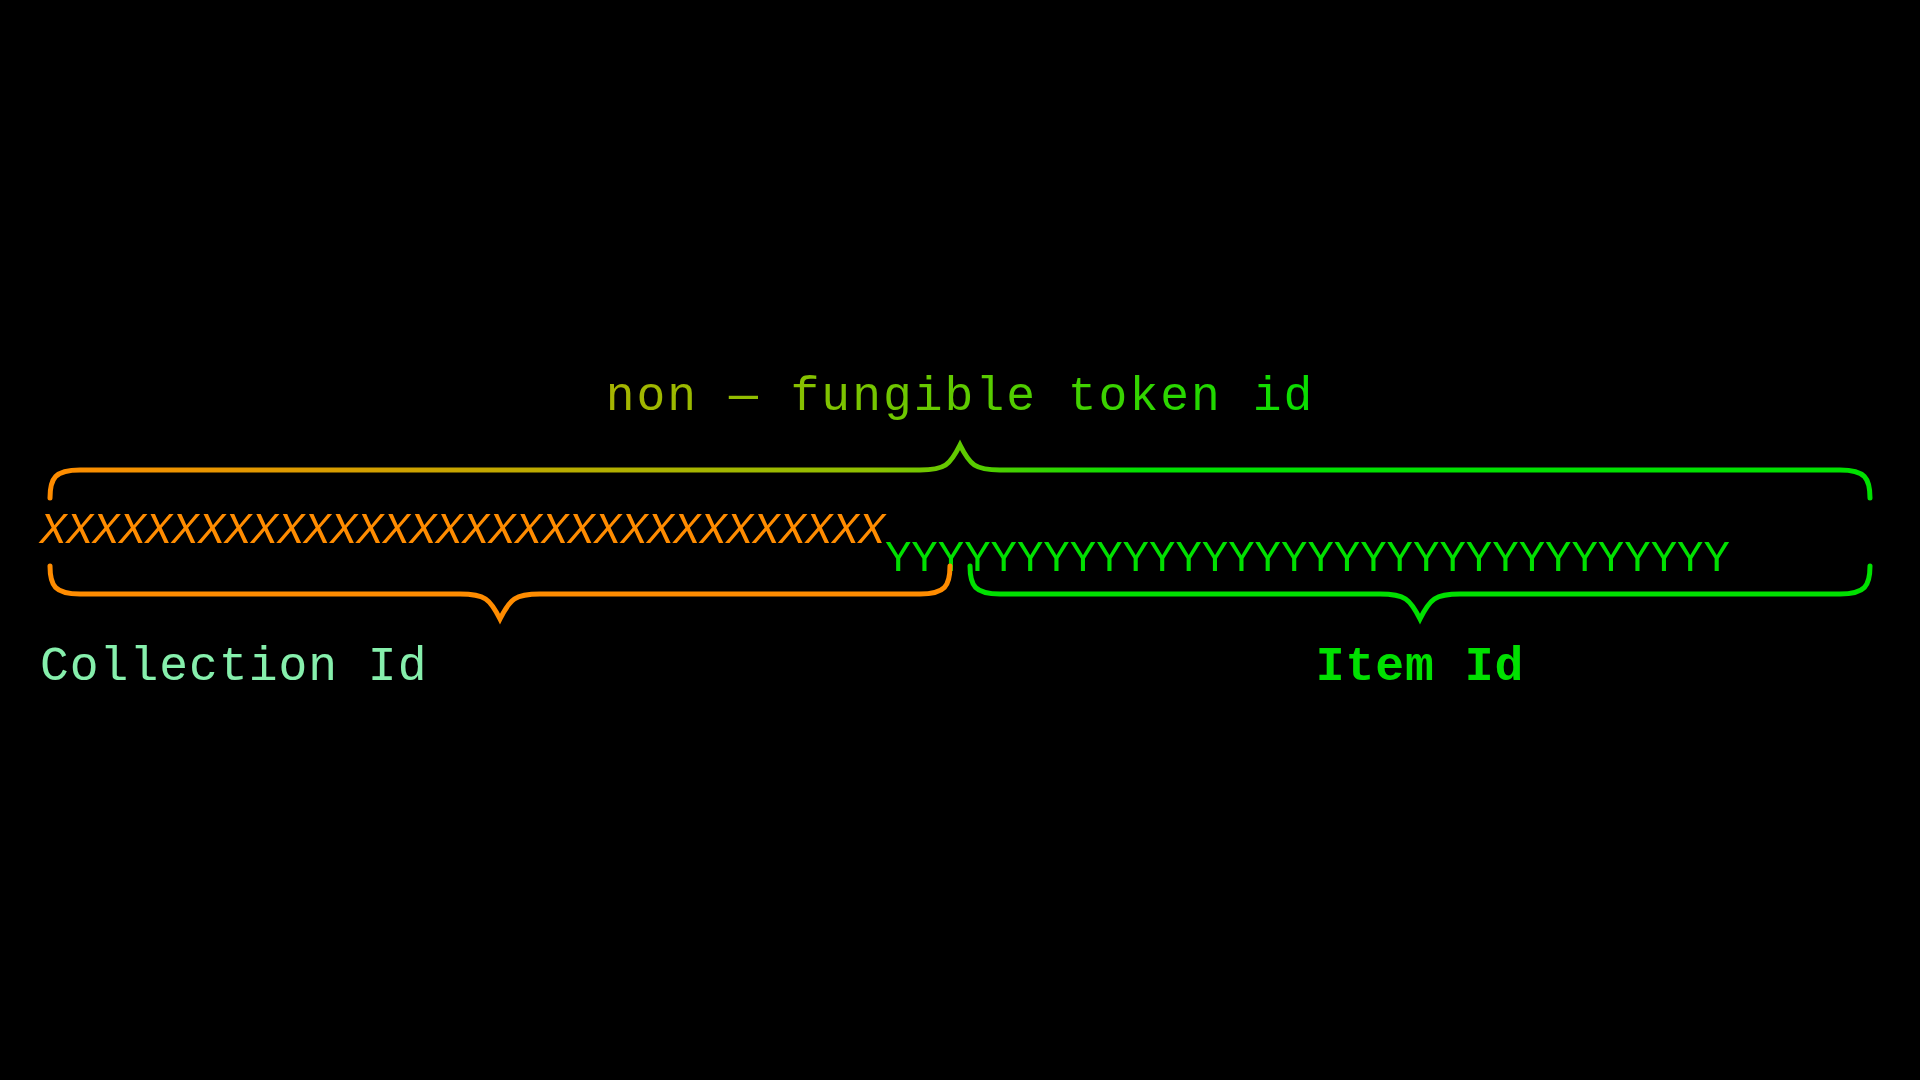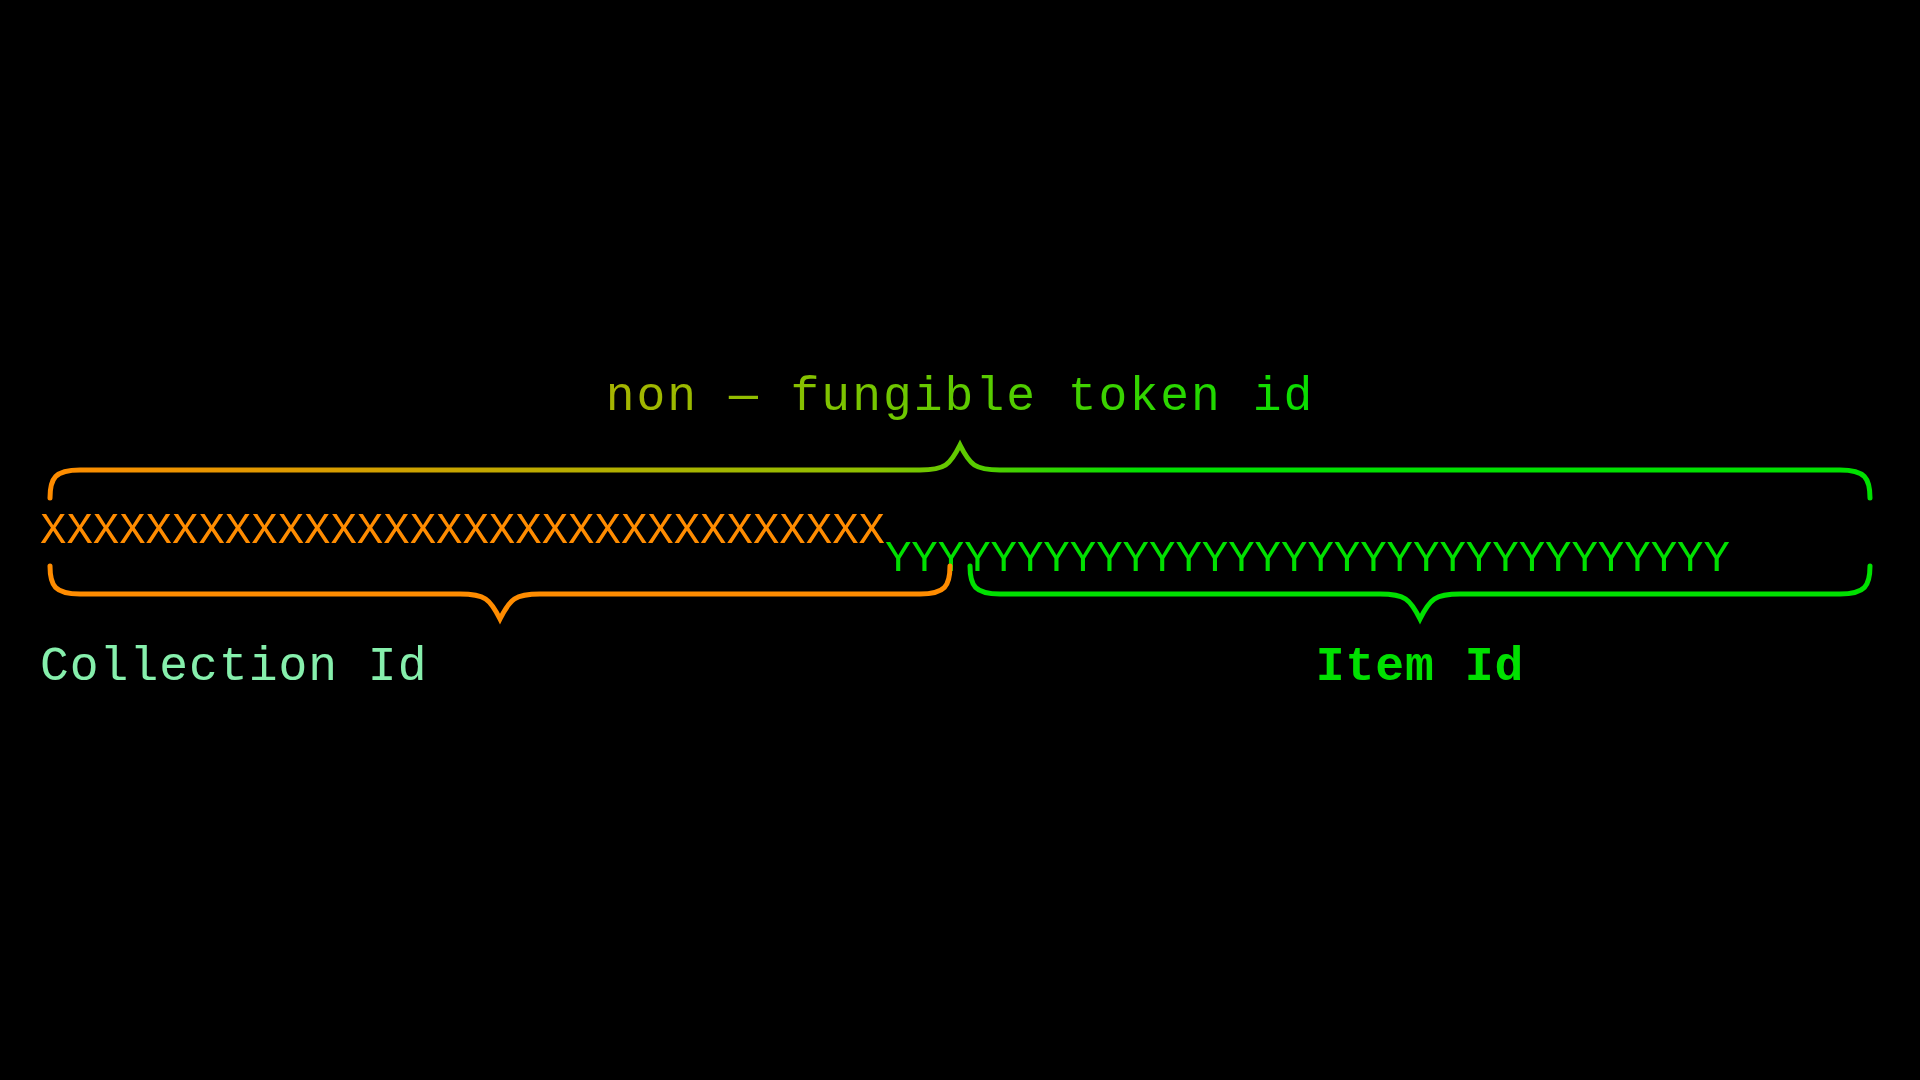--- a/index.html
+++ b/index.html
@@ -31,21 +31,21 @@
   }
   .token-row {
     top: 506px;
     left: 40px;
     right: 40px;
     display: flex;
     font-size: 44px;
     letter-spacing: 0px;
     white-space: nowrap;
   }
-  .xpart { color: #ff8c00; }
+  .xpart { color: #ff8c00; font-style: italic; }
   .ypart { color: #00e000; margin-top: 28px; }
   .label {
     font-size: 48px;
     letter-spacing: 1px;
   }
   .label-coll {
     top: 640px;
     left: 40px;
     width: 920px;
     color: #86efac;

